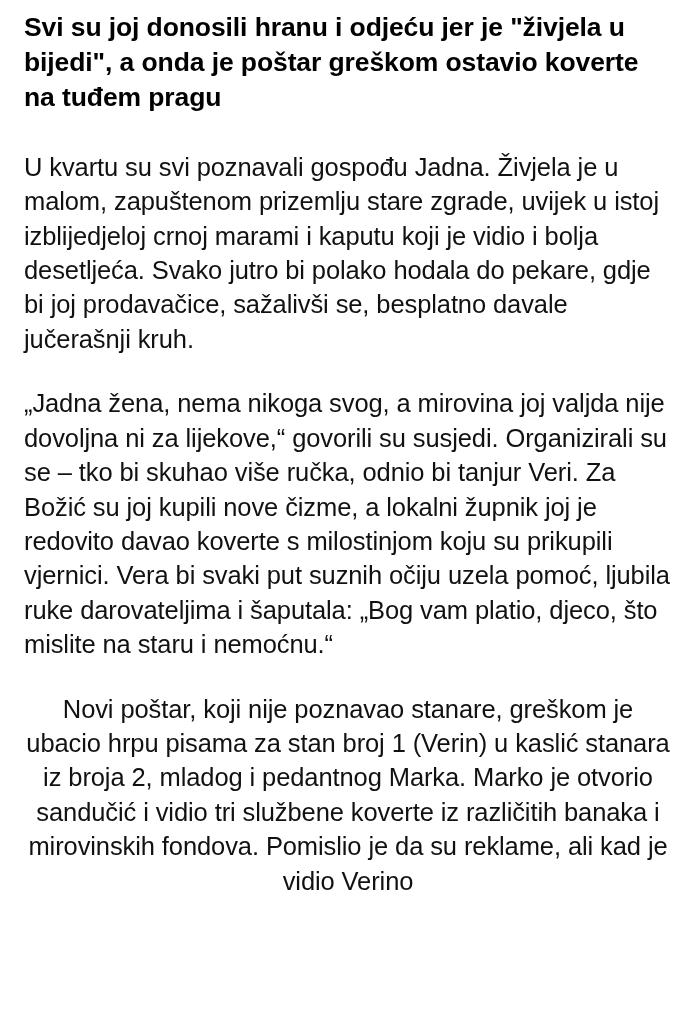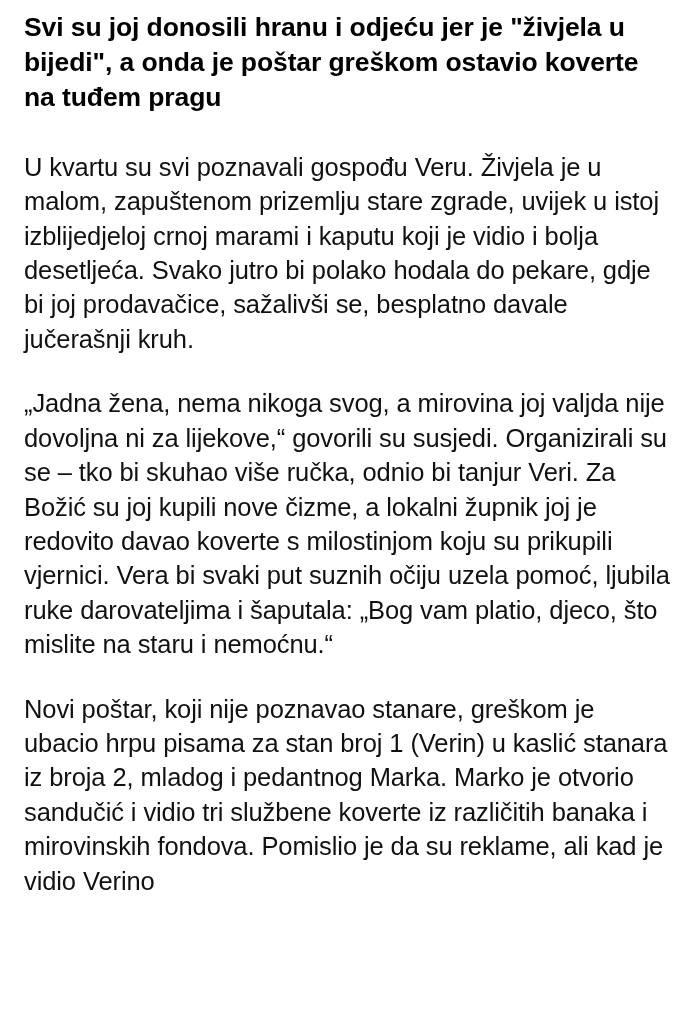--- a/index.html
+++ b/index.html
@@ -32,29 +32,30 @@
   .paragraph {
     font-size: 25.5px;
     line-height: 1.35;
     font-weight: 400;
     margin: 0 0 30px 0;
     color: #111111;
     letter-spacing: -0.1px;
   }
   .paragraph:last-child {
     margin-bottom: 0;
+    text-align: center;
   }
 </style>
 </head>
 <body>
 
 <div class="page">
 
   <h1 class="article-title">Svi su joj donosili hranu i odjeću jer je "živjela u bijedi", a onda je poštar greškom ostavio koverte na tuđem pragu</h1>
 
-  <p class="paragraph">U kvartu su svi poznavali gospođu Veru. Živjela je u malom, zapuštenom prizemlju stare zgrade, uvijek u istoj izblijedjeloj crnoj marami i kaputu koji je vidio i bolja desetljeća. Svako jutro bi polako hodala do pekare, gdje bi joj prodavačice, sažalivši se, besplatno davale jučerašnji kruh.</p>
+  <p class="paragraph">U kvartu su svi poznavali gospođu Jadna. Živjela je u malom, zapuštenom prizemlju stare zgrade, uvijek u istoj izblijedjeloj crnoj marami i kaputu koji je vidio i bolja desetljeća. Svako jutro bi polako hodala do pekare, gdje bi joj prodavačice, sažalivši se, besplatno davale jučerašnji kruh.</p>
 
   <p class="paragraph">„Jadna žena, nema nikoga svog, a mirovina joj valjda nije dovoljna ni za lijekove,“ govorili su susjedi. Organizirali su se – tko bi skuhao više ručka, odnio bi tanjur Veri. Za Božić su joj kupili nove čizme, a lokalni župnik joj je redovito davao koverte s milostinjom koju su prikupili vjernici. Vera bi svaki put suznih očiju uzela pomoć, ljubila ruke darovateljima i šaputala: „Bog vam platio, djeco, što mislite na staru i nemoćnu.“</p>
 
 
   <p class="paragraph">Novi poštar, koji nije poznavao stanare, greškom je ubacio hrpu pisama za stan broj 1 (Verin) u kaslić stanara iz broja 2, mladog i pedantnog Marka. Marko je otvorio sandučić i vidio tri službene koverte iz različitih banaka i mirovinskih fondova. Pomislio je da su reklame, ali kad je vidio Verino</p>
 
 </div>
 
 </body></html>

